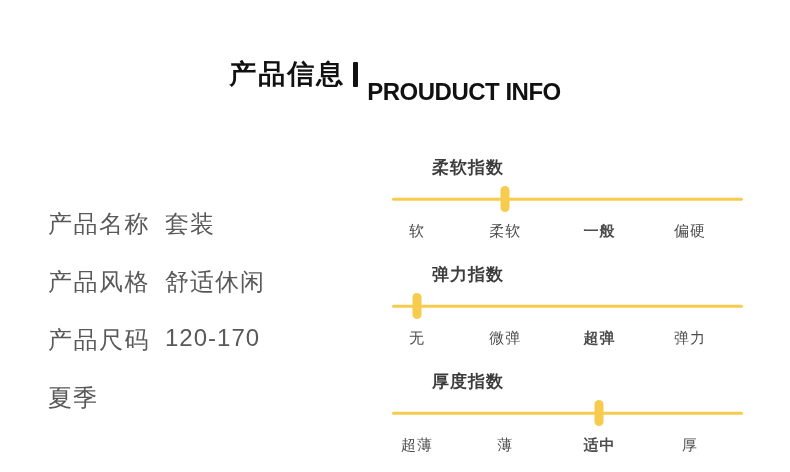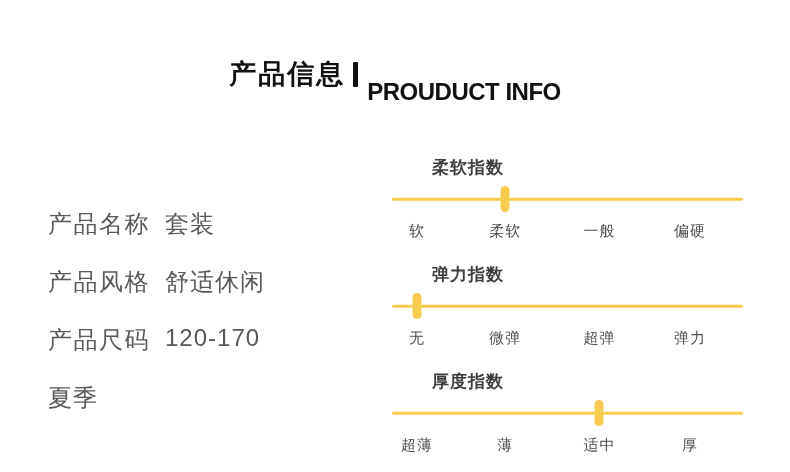--- a/index.html
+++ b/index.html
@@ -127,21 +127,21 @@
   .scale-label {
     position: absolute;
     top: 0;
     transform: translateX(-50%);
     white-space: nowrap;
     letter-spacing: 1px;
     line-height: 20px;
   }
   .pos-0 { left: 7.1%; }
   .pos-1 { left: 32.3%; text-align: center; }
-  .pos-2 { left: 59.1%; }
+  .pos-2 { left: 59.1%; font-weight: bold; }
   .pos-3 { left: 84.9%; }
 </style>
 </head>
 <body>
 
 <div class="page">
 
   <header class="title-row">
     <span class="title-zh">产品信息</span>
     <span class="title-divider"></span>

